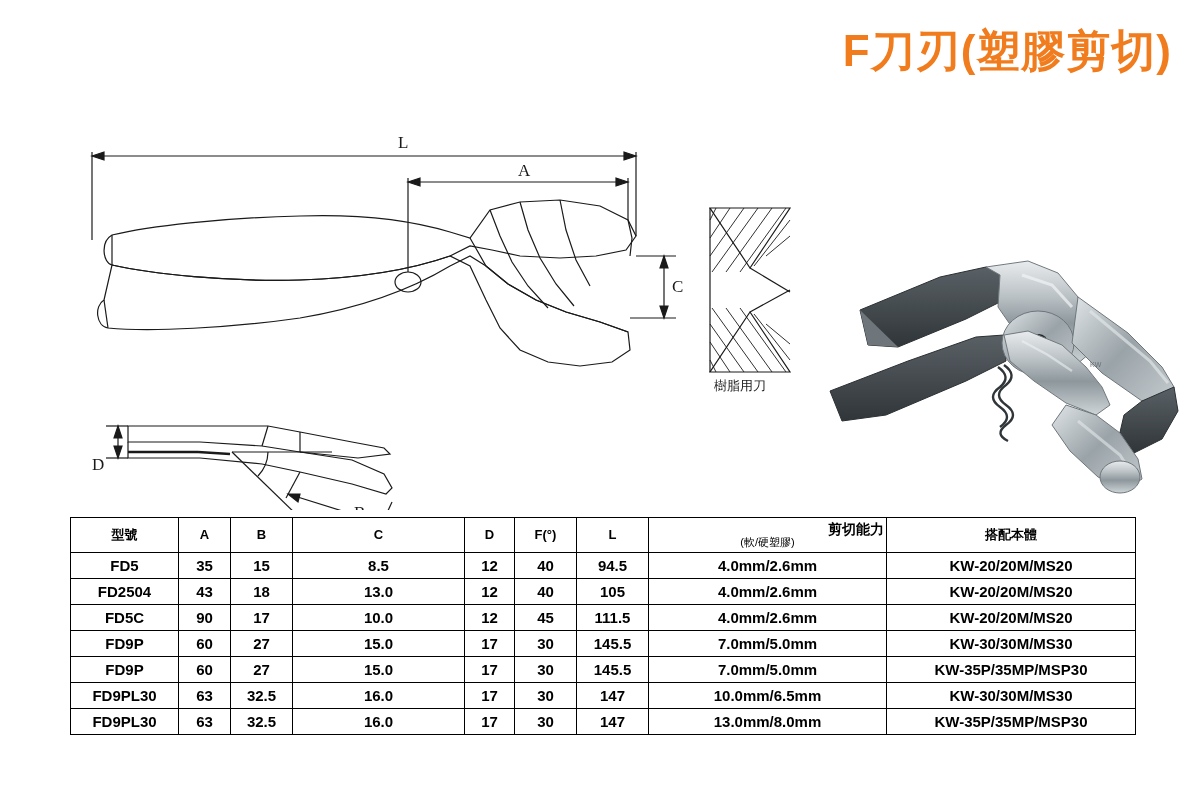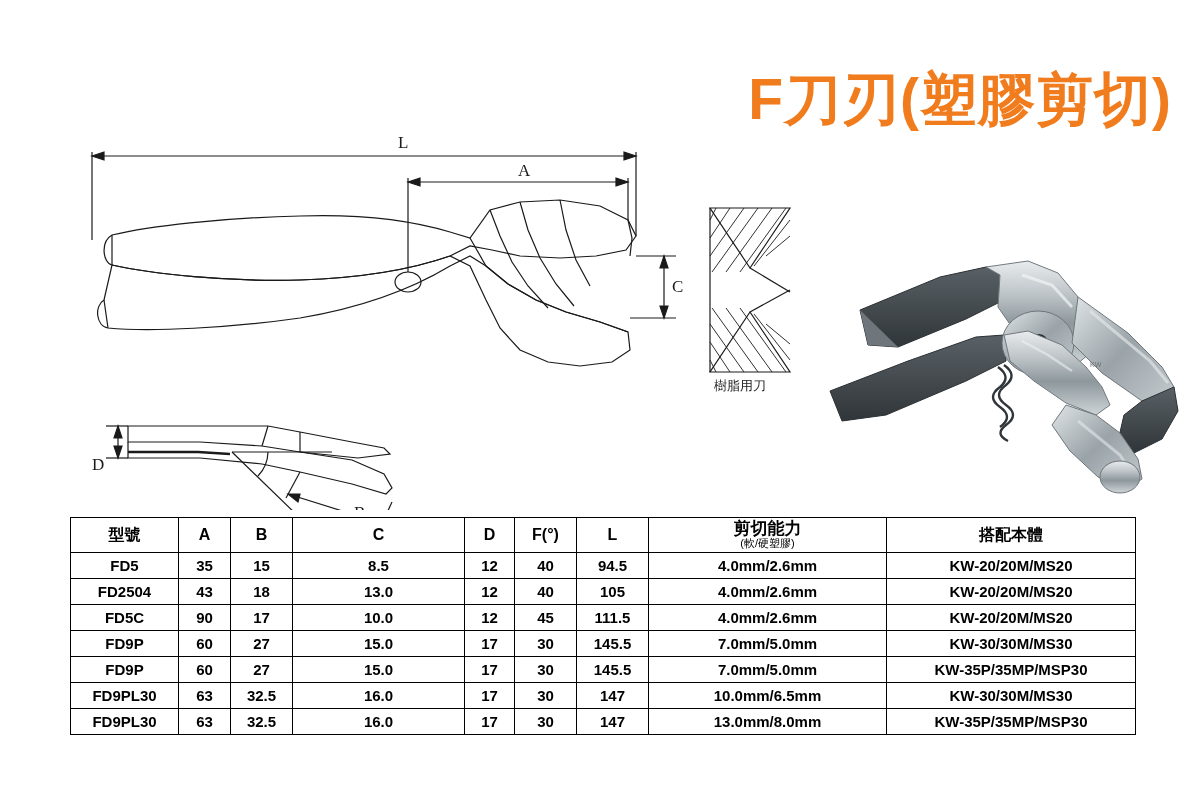--- a/index.html
+++ b/index.html
@@ -18,26 +18,25 @@
     position: absolute;
     inset: 0;
   }
 
   
   .title {
     position: absolute;
     top: 22px;
     right: 28px;
     font-family: "Liberation Sans", sans-serif;
-    font-size: 57px;
+    font-size: 44px;
     font-weight: bold;
     color: #f07c1e;
     letter-spacing: 1px;
     white-space: nowrap;
-    margin-top: 40px;
   }
 
   
   .drawing {
     position: absolute;
     left: 0;
     top: 60px;
     width: 1200px;
     height: 450px;
   }
@@ -71,28 +70,28 @@
     font-size: 15px;
     height: 25px;
     padding: 0 2px;
     color: #000;
     font-weight: bold;
     line-height: 1.05;
     overflow: hidden;
     white-space: nowrap;
   }
   table.spec thead th {
-    font-size: 16px;
+    font-size: 13px;
     height: 34px;
     font-weight: bold;
   }
   table.spec th.cap-sub {
     font-size: 13px;
   }
-  .cap-main { display: block; font-size: 17px; }
+  .cap-main { display: block; font-size: 14px; text-align: right; }
   .cap-sub-text { display: block; font-size: 11px; font-weight: normal; }
   td.left-al { text-align: left; padding-left: 6px; }
   col.c-model { width: 108px; }
   col.c-a { width: 52px; }
   col.c-b { width: 62px; }
   col.c-c { width: 172px; }
   col.c-d { width: 50px; }
   col.c-f { width: 62px; }
   col.c-l { width: 72px; }
   col.c-cap { width: 238px; }

